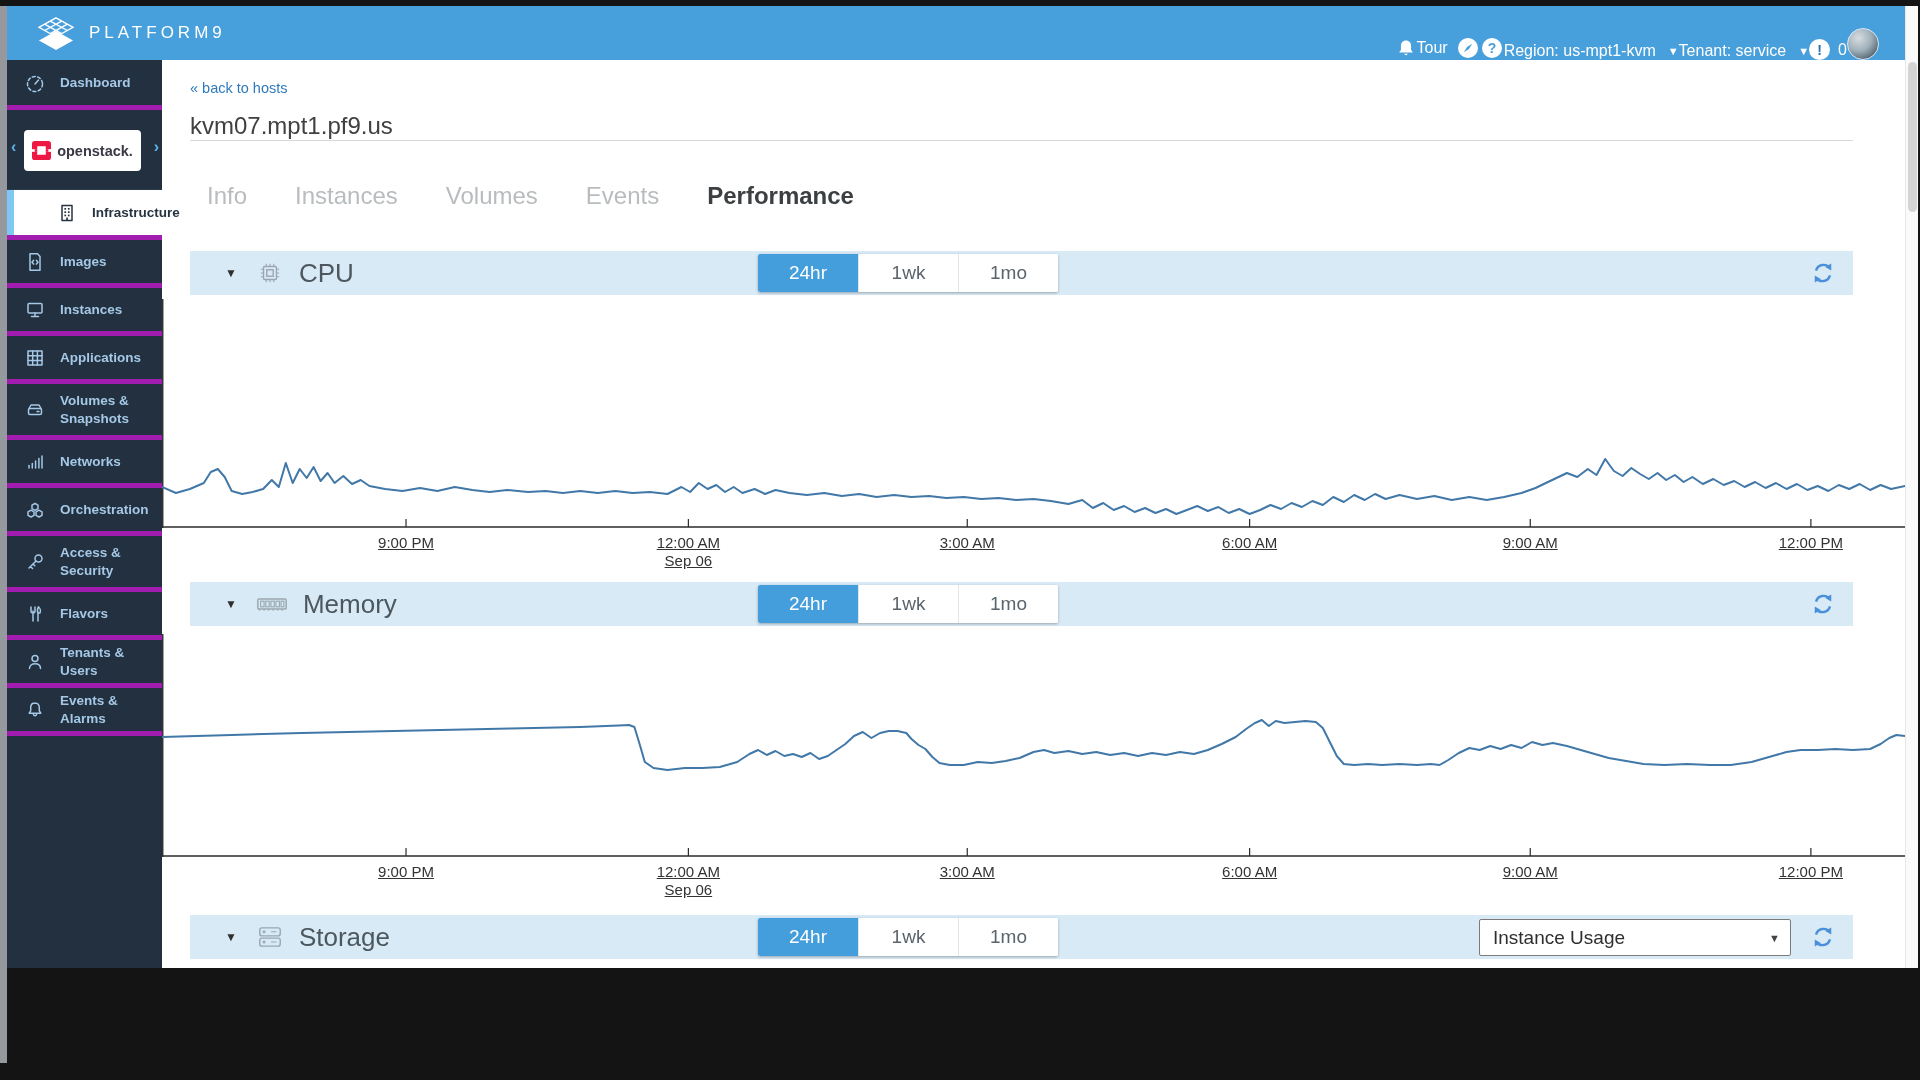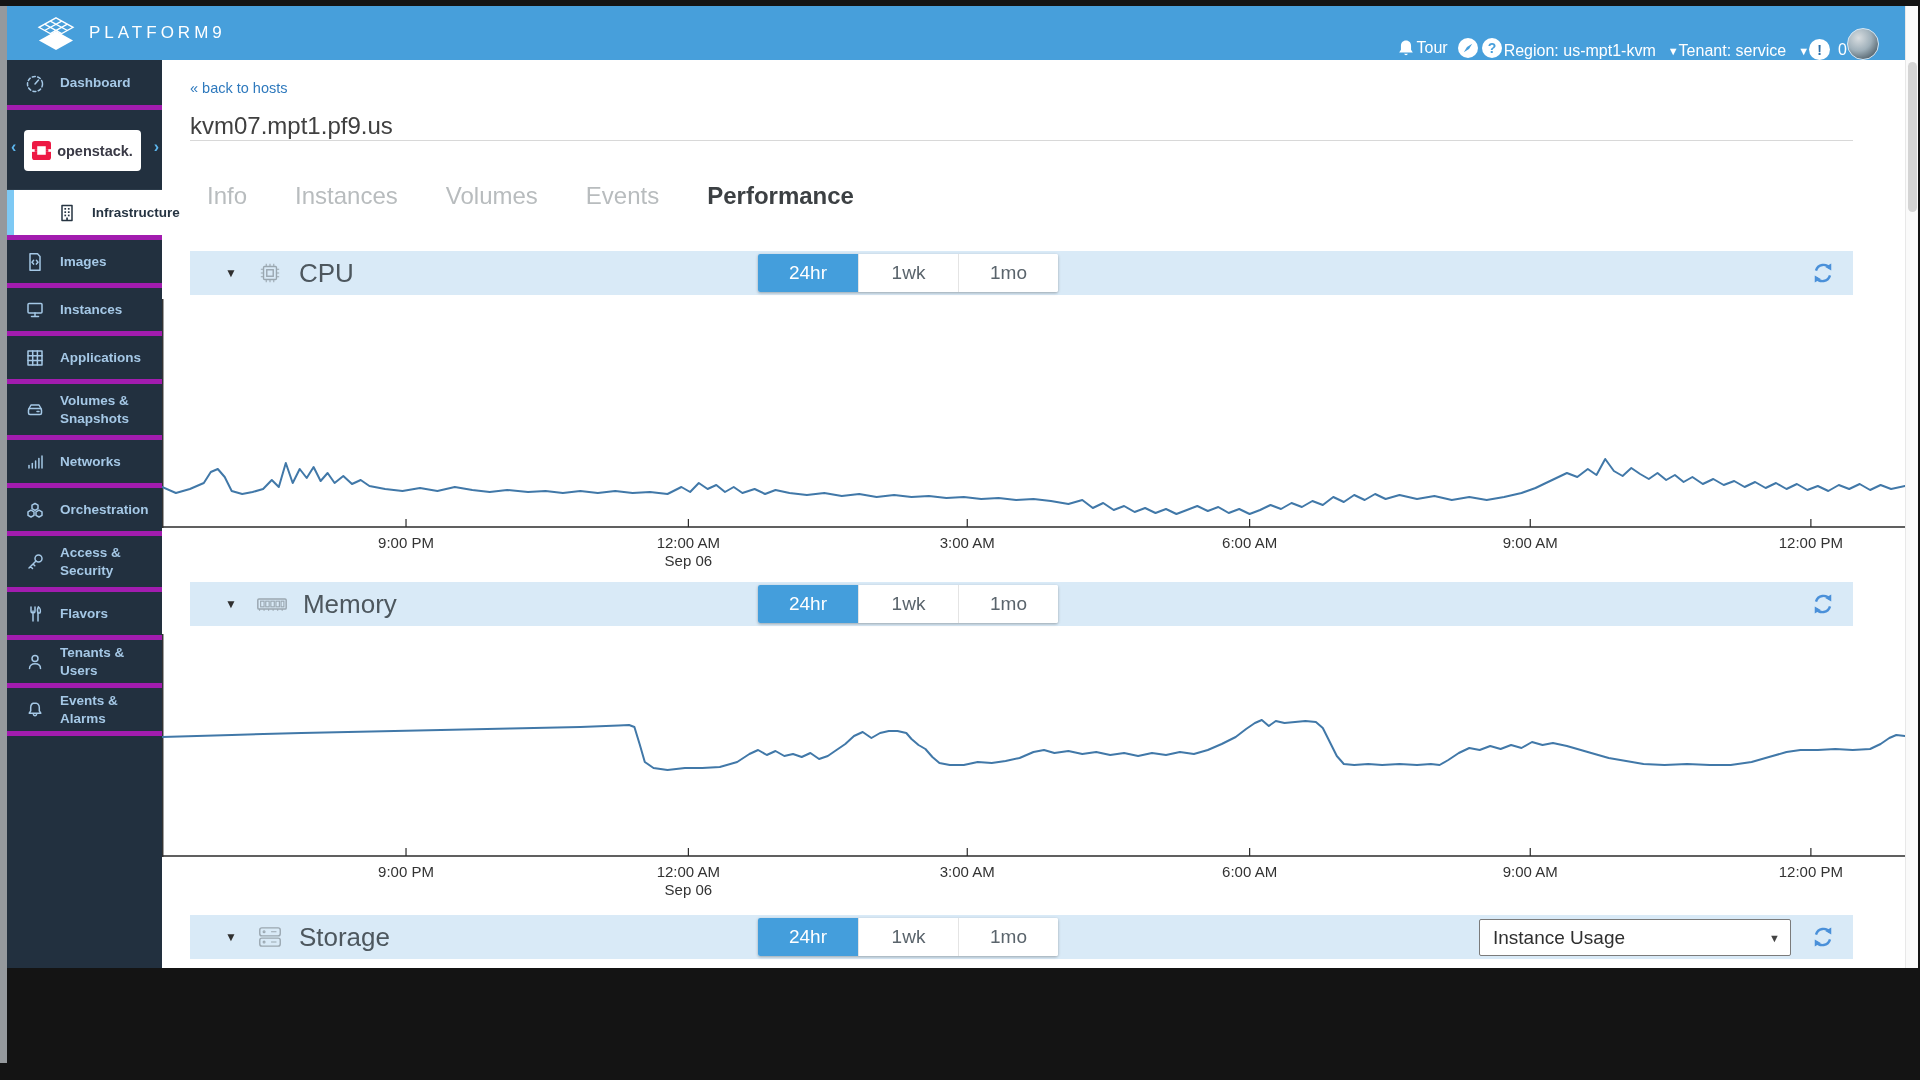--- a/index.html
+++ b/index.html
@@ -56,21 +56,21 @@
   .seg .seg-btn { width:100px; font-size:19px; color:#5a646c; background:#fff; border:none; border-left:1px solid #e4e4e4; cursor:pointer; font-family:"Liberation Sans", sans-serif; }
   .seg .seg-btn:first-child { border-left:none; }
   .seg .seg-btn.active { background:#449EDC; color:#fff; }
   .refresh-btn { position:absolute; right:16px; top:8px; width:28px; height:28px; color:#4a90d9; cursor:pointer; }
   .refresh-btn svg { width:100%; height:100%; }
   .select-box { position:absolute; right:62px; top:4px; width:312px; height:37px; background:#fff; border:1px solid #7b7b7b; border-radius:2px; display:flex; align-items:center; padding-left:13px; font-size:19px; color:#2f2f2f; cursor:pointer; }
   .select-box .sel-caret { position:absolute; right:10px; font-size:11px; color:#444; }
 
   .chart-area { position:absolute; left:155px; width:1743px; }
   .chart-area svg { display:block; }
-  .x-tick-label { position:absolute; transform:translateX(-50%); font-size:15px; color:#333; white-space:nowrap; }
+  .x-tick-label { position:absolute; transform:translateX(-50%); font-size:15px; color:#333; white-space:nowrap;text-decoration:underline; }
 
   
   .scrollbar { position:absolute; right:0; top:0; width:13px; height:1057px; background:#fafafa; border-left:1px solid #e8e8e8; }
   .scroll-thumb { position:absolute; left:2px; top:56px; width:9px; height:150px; background:#d4d4d4; border-radius:5px; }
   .fab { position:absolute; left:1856px; top:1017px; width:40px; height:40px; border-radius:50%; background:#4AA0DE; box-shadow:0 2px 6px rgba(0,0,0,0.4); display:flex; align-items:center; justify-content:center; cursor:pointer; }
   .fab svg { width:18px; height:18px; }
 </style>
 </head>
 <body>
 

